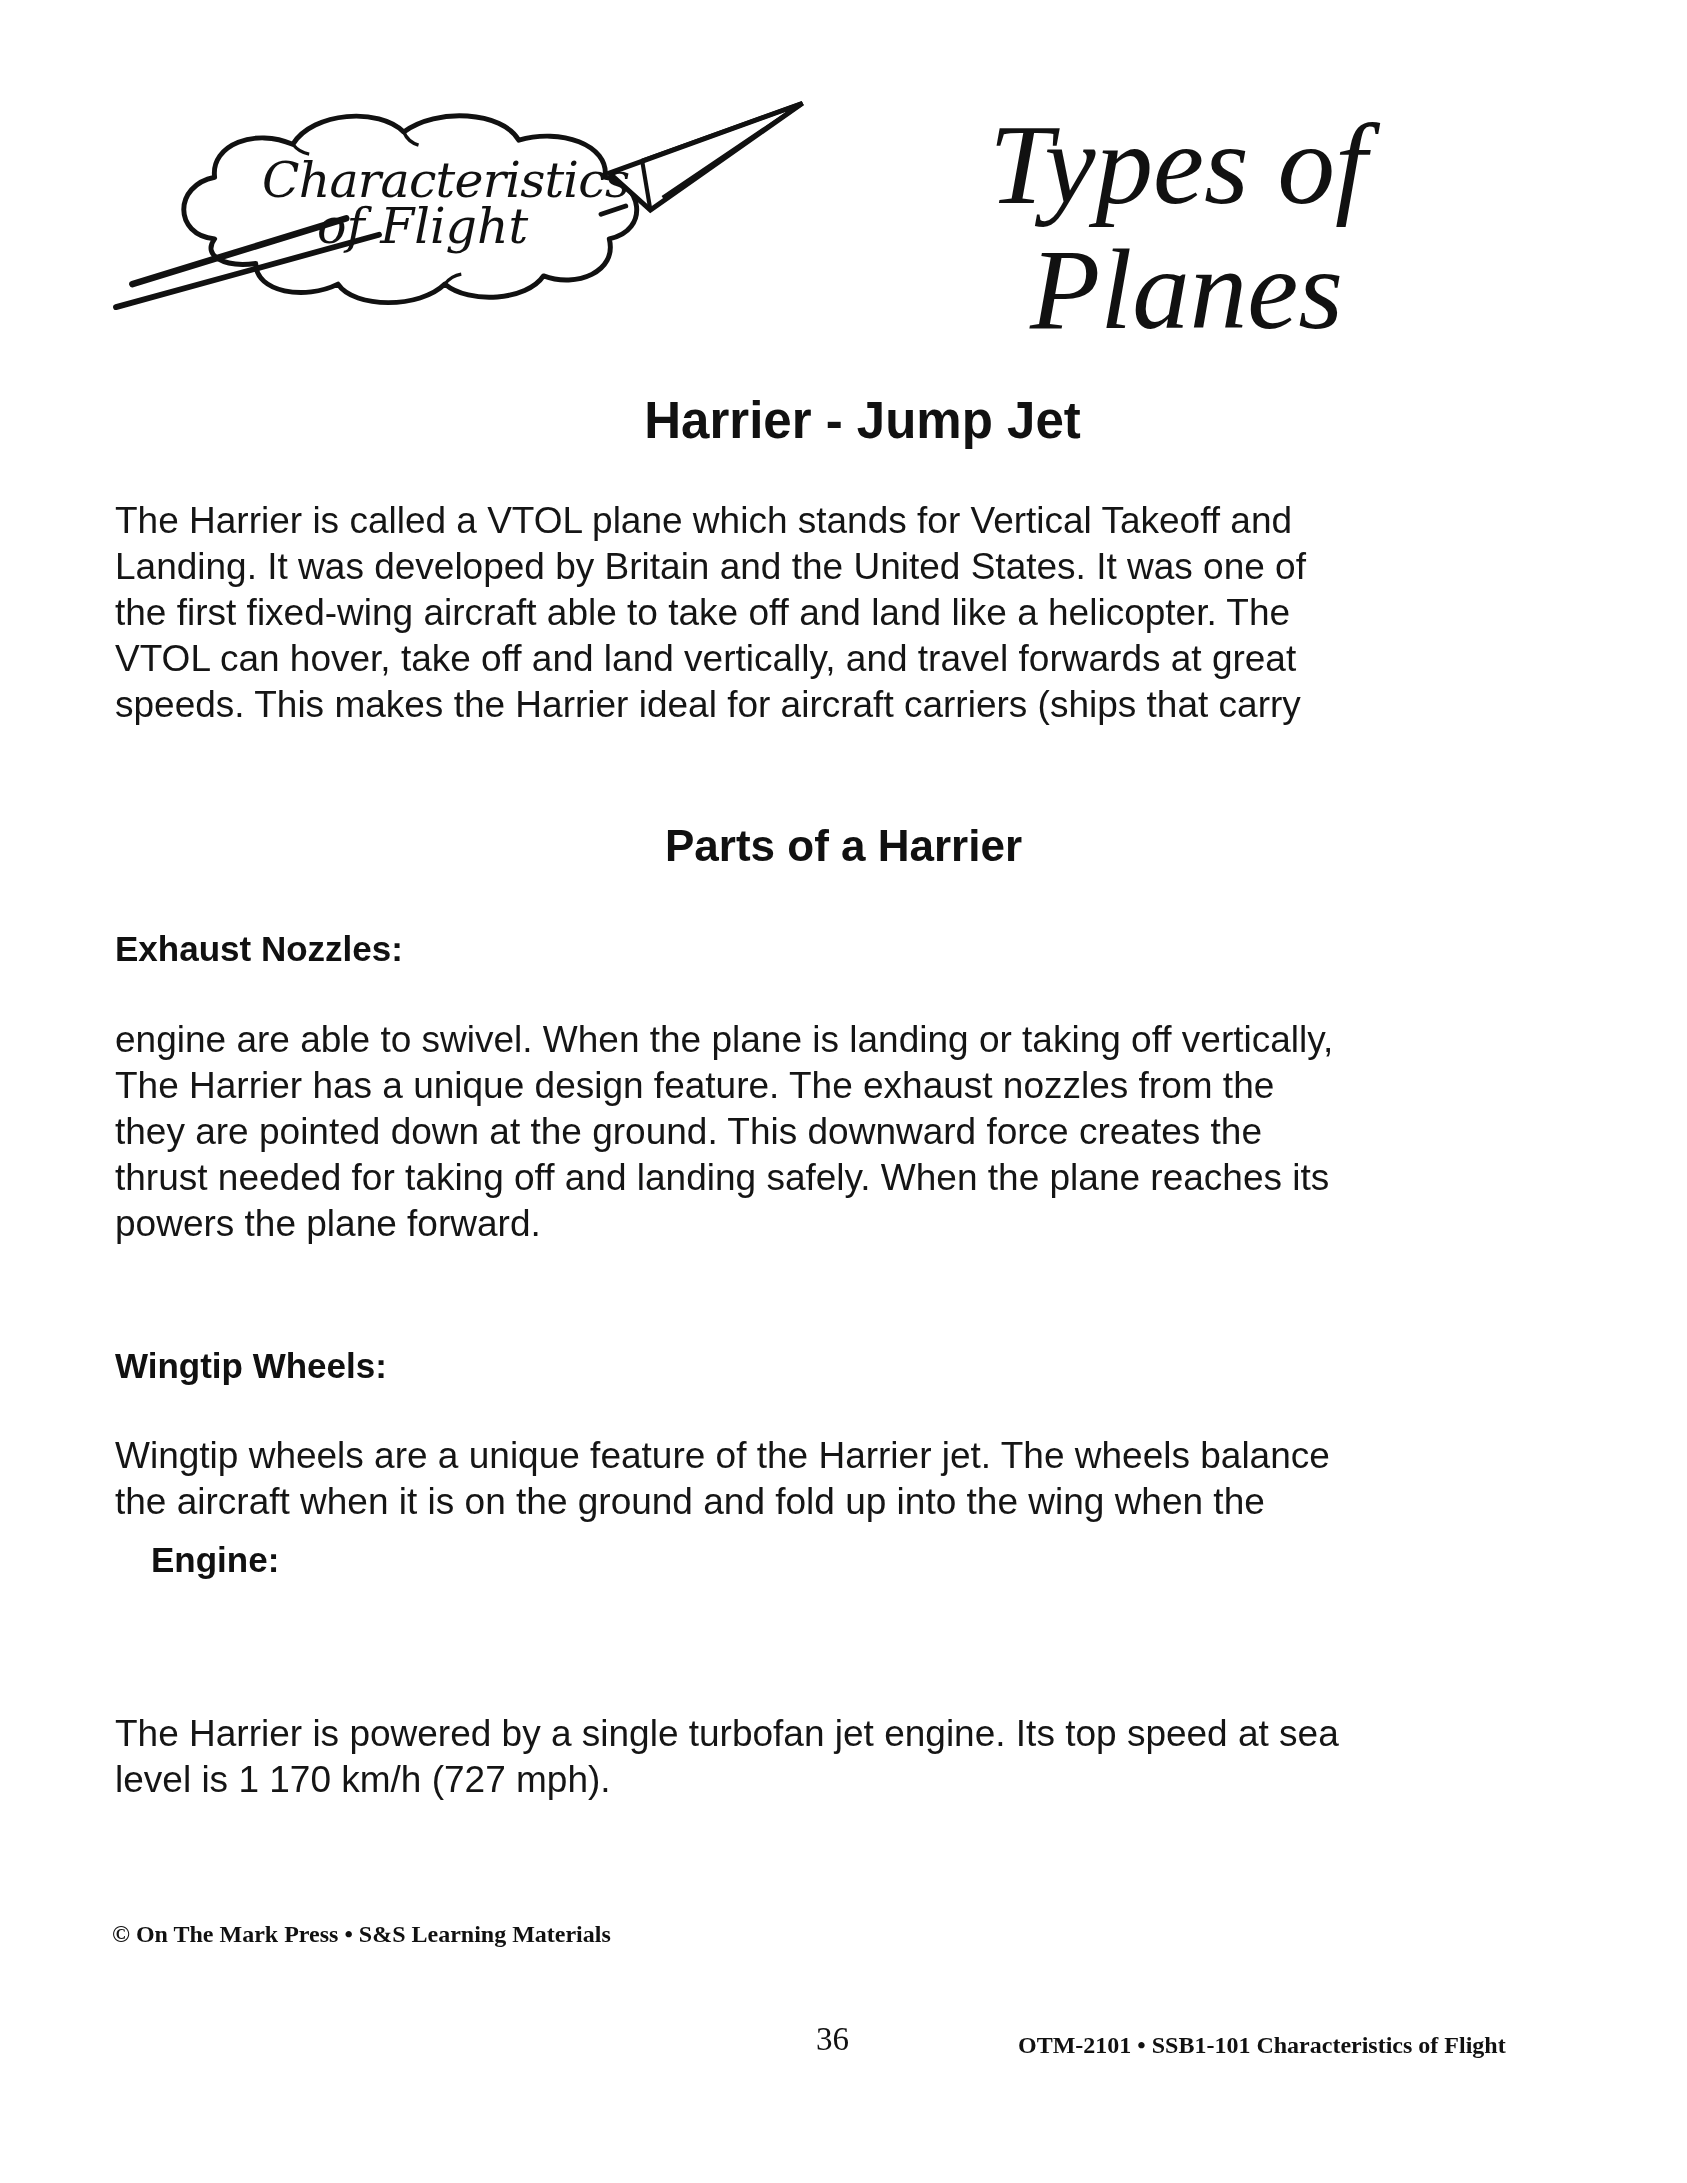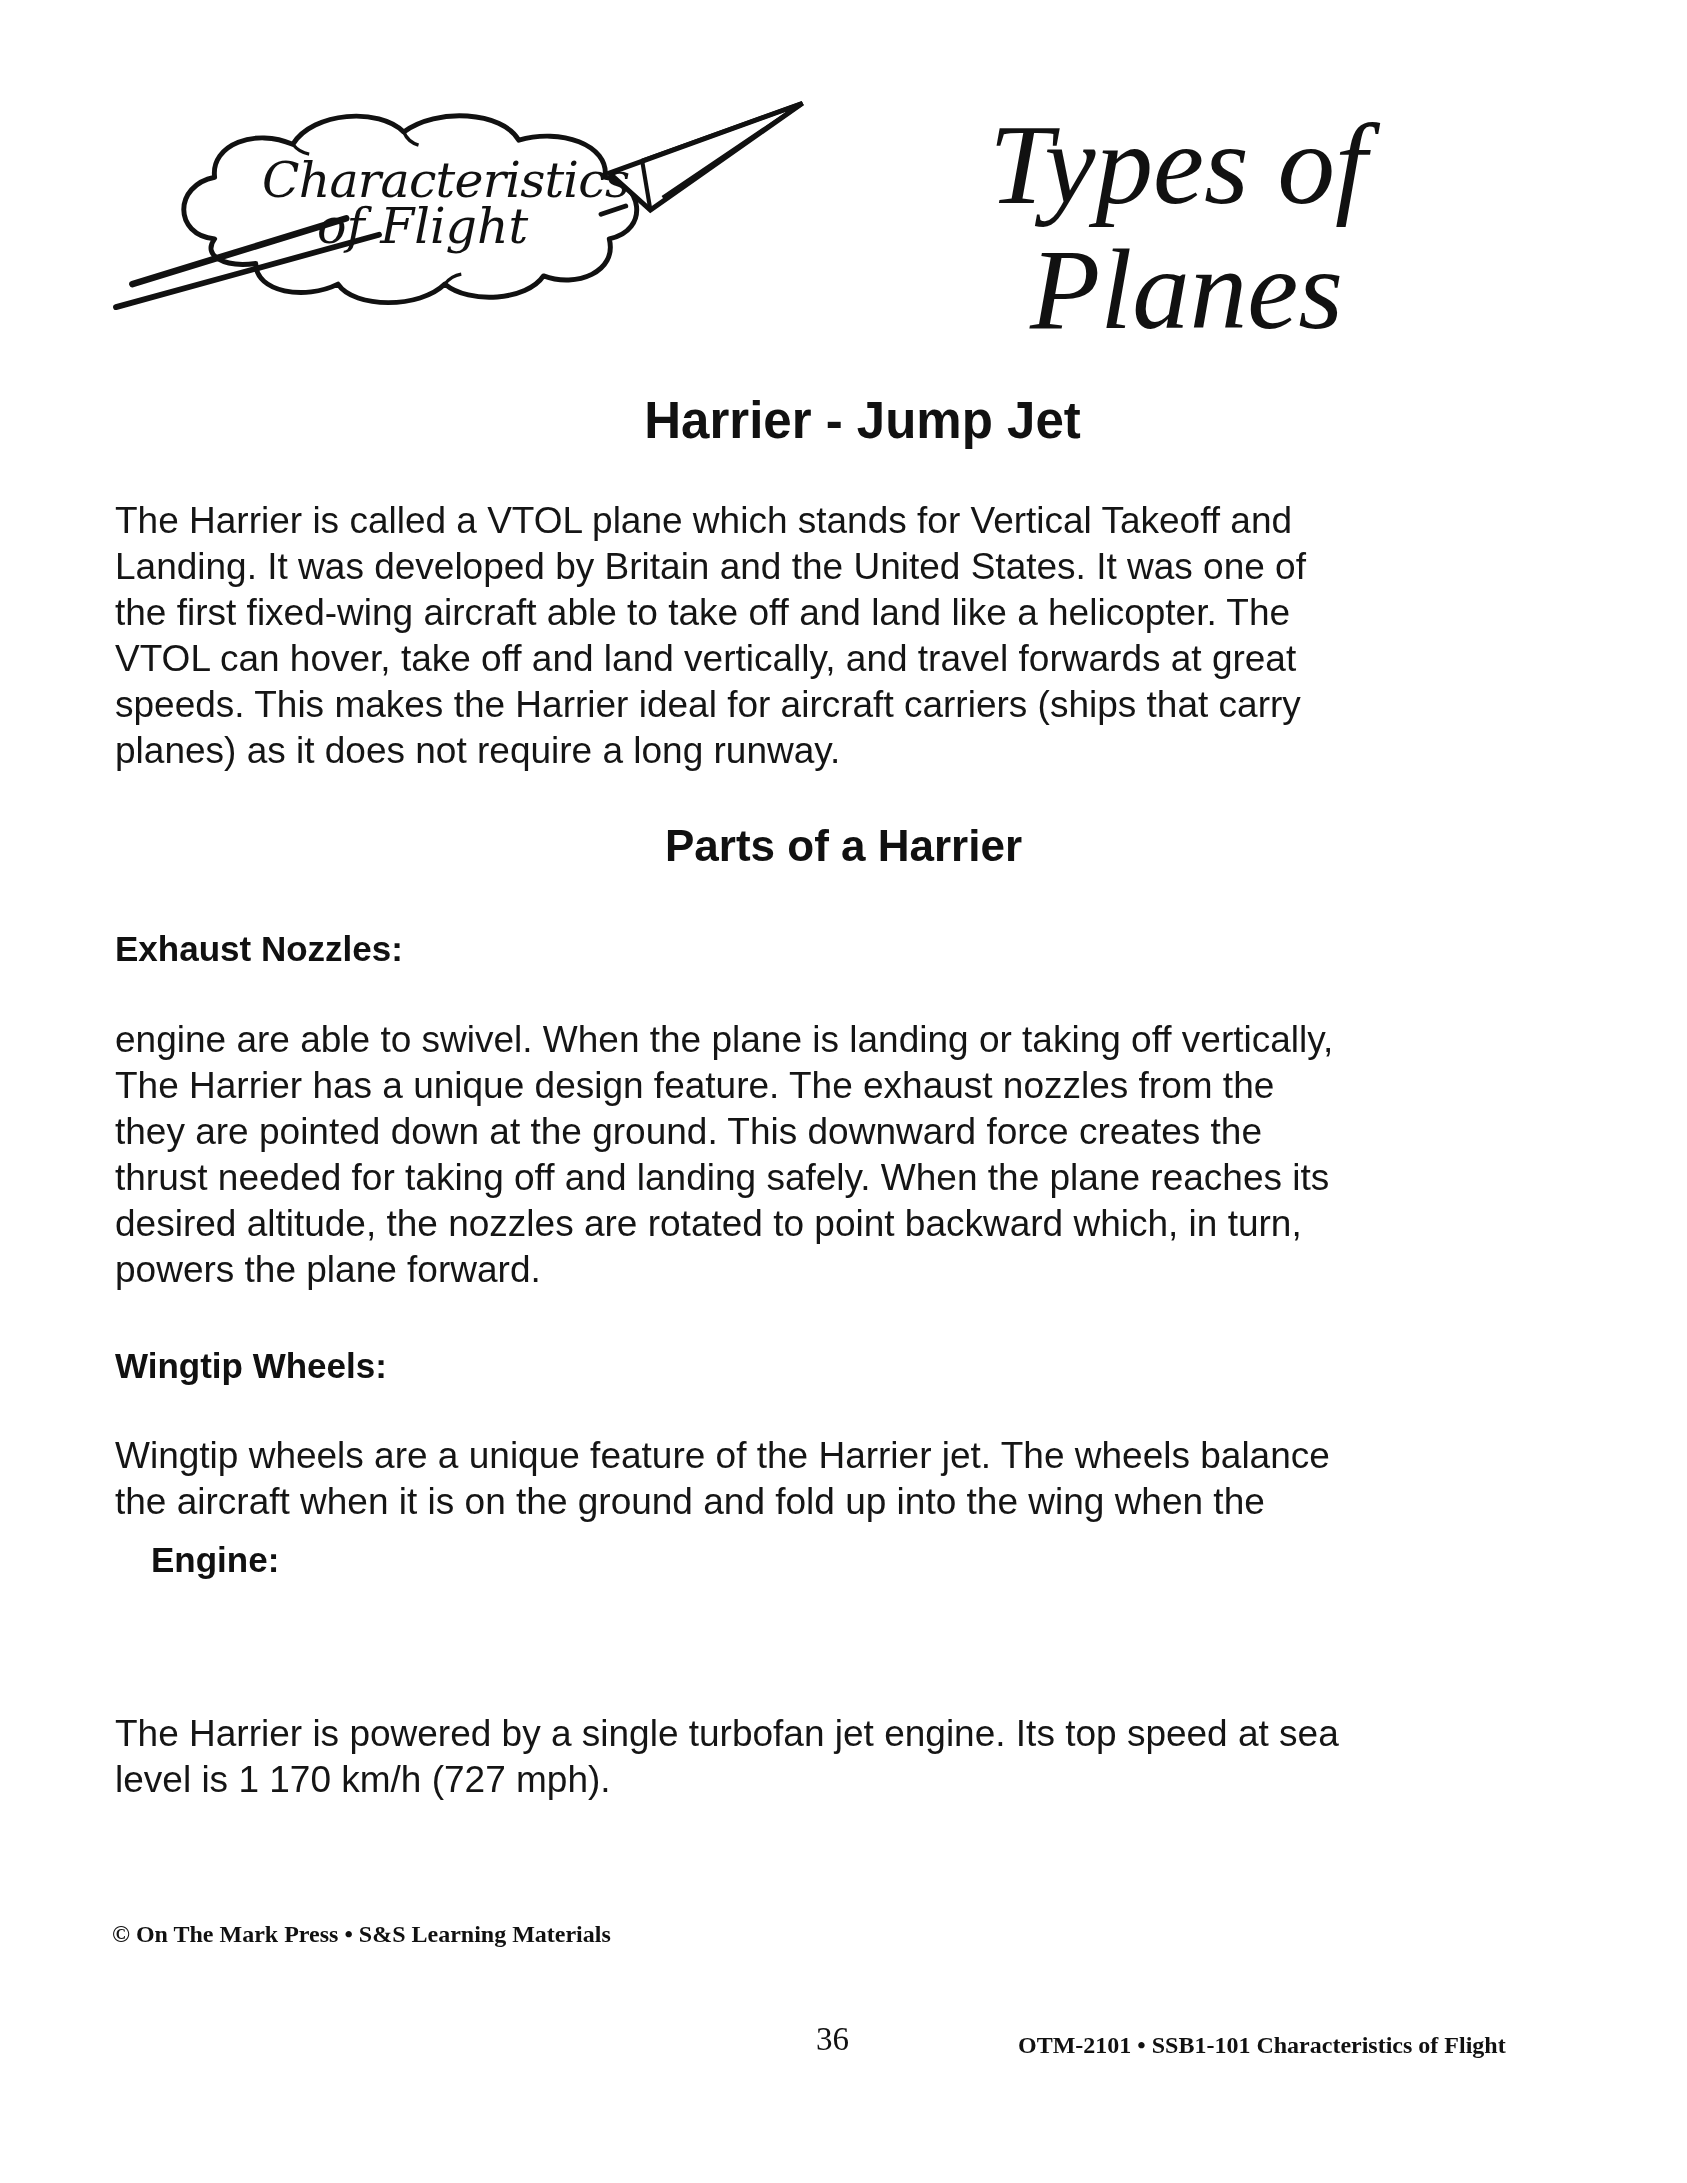--- a/index.html
+++ b/index.html
@@ -52,32 +52,30 @@
 <div class="abs title title-2">Planes</div>
 
 <div class="abs h1 h-main">Harrier - Jump Jet</div>
 
 <div class="abs para" style="top: 498px;">
   <span class="ln">The Harrier is called a VTOL plane which stands for Vertical Takeoff and</span>
   <span class="ln">Landing.  It was developed by Britain and the United States.  It was one of</span>
   <span class="ln">the first fixed-wing aircraft able to take off and land like a helicopter.  The</span>
   <span class="ln">VTOL can hover, take off and land vertically, and travel forwards at great</span>
   <span class="ln">speeds.  This makes the Harrier ideal for aircraft carriers (ships that carry</span>
-  <span class="ln">planes) as it does not require a long runway.</span>
 </div>
 
 <div class="abs h1 h-parts">Parts of a Harrier</div>
 
 <div class="abs section-label" style="top: 931px;">Exhaust Nozzles:</div>
 <div class="abs para" style="top: 1017px;">
   <span class="ln">engine are able to swivel.  When the plane is landing or taking off vertically,</span>
   <span class="ln">The Harrier has a unique design feature.  The exhaust nozzles from the</span>
   <span class="ln">they are pointed down at the ground.  This downward force creates the</span>
   <span class="ln">thrust needed for taking off and landing safely.  When the plane reaches its</span>
-  <span class="ln">desired altitude, the nozzles are rotated to point backward which, in turn,</span>
   <span class="ln">powers the plane forward.</span>
 </div>
 
 <div class="abs section-label" style="top: 1348px;">Wingtip Wheels:</div>
 <div class="abs para" style="top: 1433px;">
   <span class="ln">Wingtip wheels are a unique feature of the Harrier jet.  The wheels balance</span>
   <span class="ln">the aircraft when it is on the ground and fold up into the wing when the</span>
 </div>
 
 <div class="abs section-label" style="top: 1542px; margin-left: 36px;">Engine:</div>

